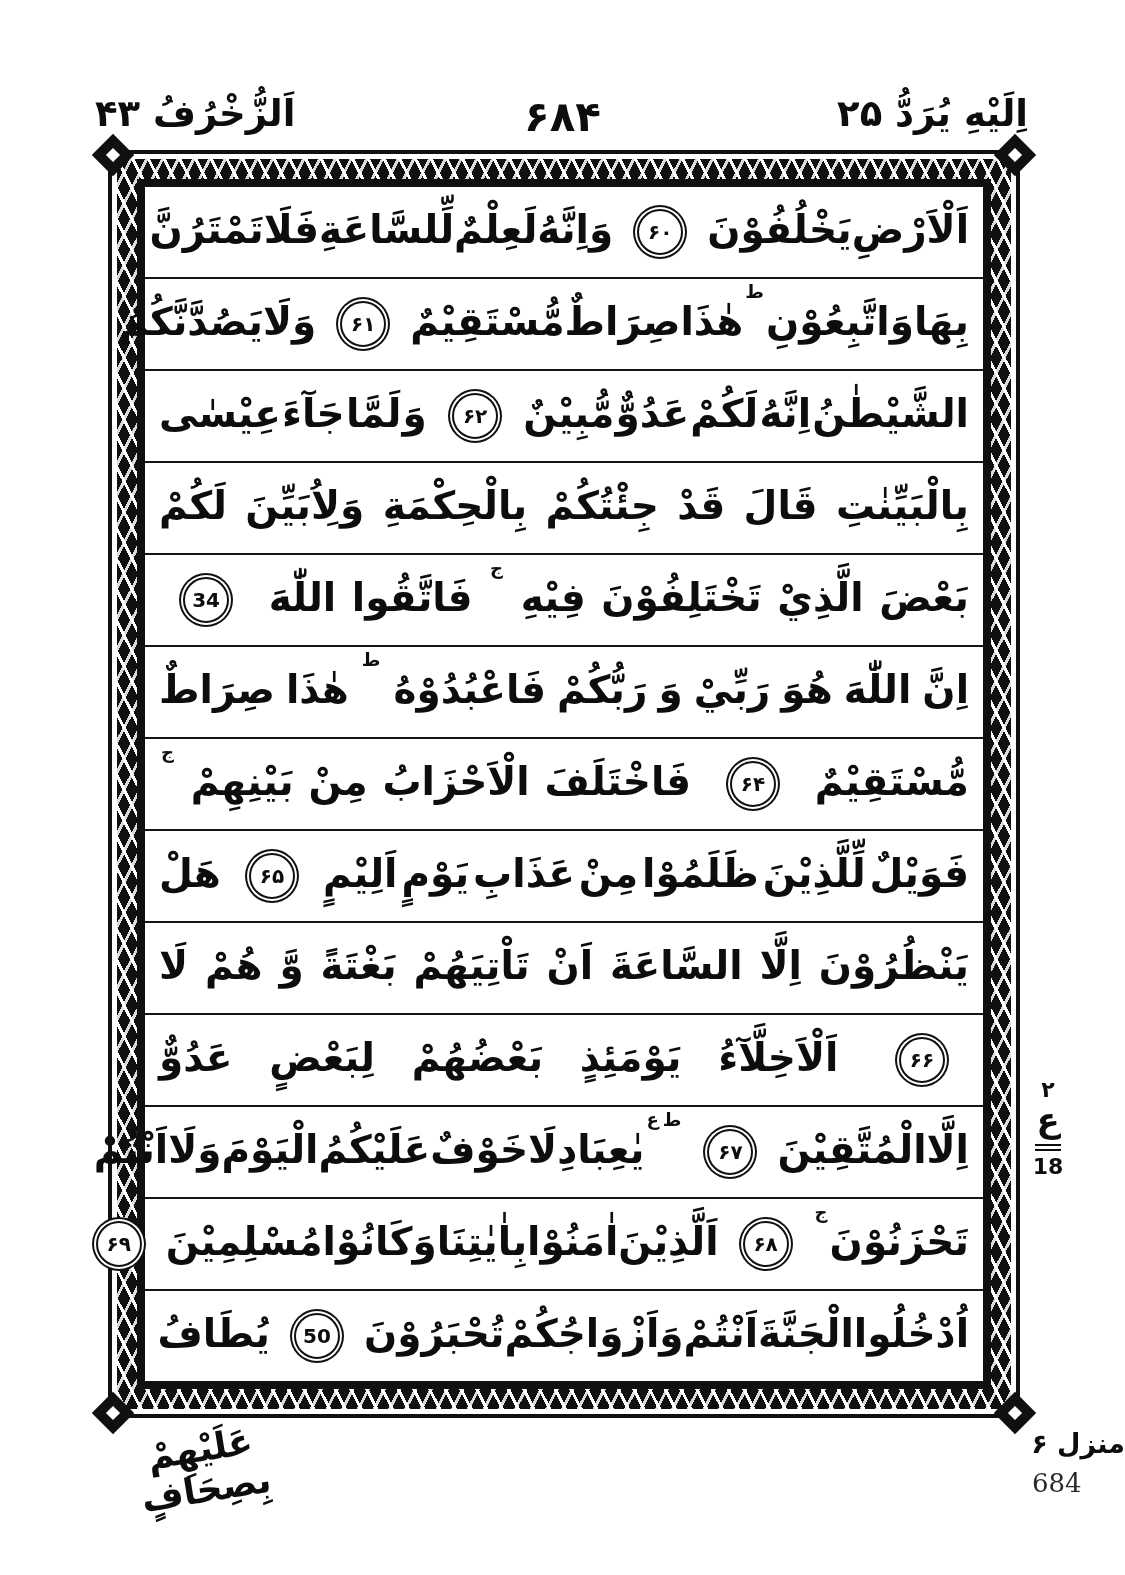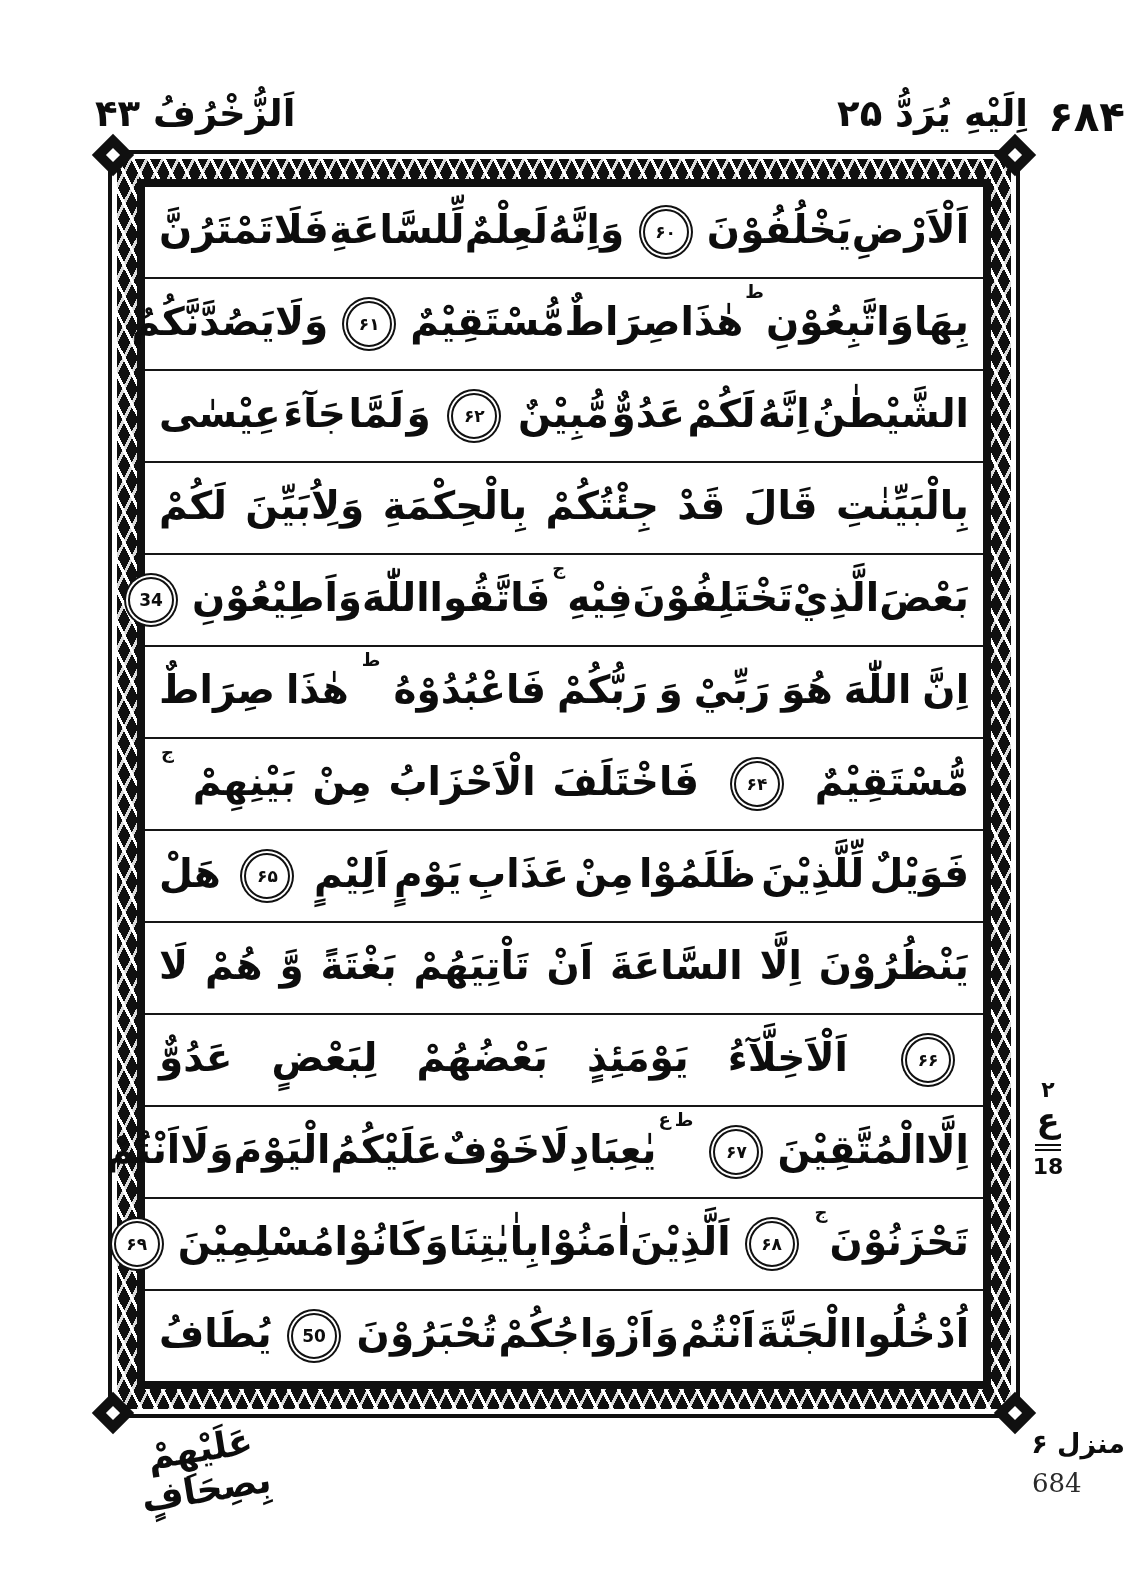--- a/index.html
+++ b/index.html
@@ -9,21 +9,21 @@
     background:#ffffff;
     font-family:"DejaVu Sans", sans-serif;
     color:#0d0d0d;
     overflow:hidden;
     margin:0 auto;
     text-decoration:underline;
   }
   
   .hdr{position:absolute;top:92px;font-weight:700;direction:rtl;white-space:nowrap;}
   .hdr-surah{left:95px;font-size:37px;}
-  .hdr-page{left:0;right:0;font-size:42px;}
+  .hdr-page{left:0;right:0;text-align:center;font-size:42px;}
   .hdr-juz{right:97px;font-size:37px;}
   
   .page-frame{
     position:absolute;left:108px;top:150px;width:912px;height:1268px;
     box-sizing:border-box;border:4px solid #101010;padding:5px;background:#fff;
   }
   .frame-band{
     width:100%;height:100%;box-sizing:border-box;padding:20px;
     background-color:#101010;
     background-image:
@@ -51,22 +51,22 @@
     font-size:39px;font-weight:700;line-height:1;
   }
   .mus-row:last-child{border-bottom:none;}
   .ayah-text{white-space:nowrap;padding-bottom:6px;}
   .ayah-marker{
     flex:0 0 auto;
     width:42px;height:42px;border-radius:50%;
     border:2px solid #101010;
     box-shadow:0 0 0 2px #ffffff, 0 0 0 4px #101010;
     display:flex;align-items:center;justify-content:center;
-    font-size:17px;font-weight:700;line-height:1;
-    margin:0 18px;background:#fff;
+    font-size:20px;font-weight:700;line-height:1;
+    margin:0 24px;background:#fff;
   }
   .waqf-mark{
     flex:0 0 auto;font-size:18px;font-weight:700;
     align-self:flex-start;margin:4px 2px 0 2px;
   }
   
   .ruku-note{
     position:absolute;left:1022px;top:1078px;width:52px;
     display:flex;flex-direction:column;align-items:center;
     font-weight:700;direction:rtl;
@@ -143,21 +143,20 @@
             <span class="ayah-text">لَكُمْ</span>
           </div>
           <div class="mus-row">
             <span class="ayah-text">بَعْضَ</span>
             <span class="ayah-text">الَّذِيْ</span>
             <span class="ayah-text">تَخْتَلِفُوْنَ</span>
             <span class="ayah-text">فِيْهِ</span>
             <span class="waqf-mark">ج</span>
             <span class="ayah-text">فَاتَّقُوا</span>
             <span class="ayah-text">اللّٰهَ</span>
-            <span class="ayah-text">وَاَطِيْعُوْنِ</span>
             <span class="ayah-marker">34</span>
           </div>
           <div class="mus-row">
             <span class="ayah-text">اِنَّ</span>
             <span class="ayah-text">اللّٰهَ</span>
             <span class="ayah-text">هُوَ</span>
             <span class="ayah-text">رَبِّيْ</span>
             <span class="ayah-text">وَ</span>
             <span class="ayah-text">رَبُّكُمْ</span>
             <span class="ayah-text">فَاعْبُدُوْهُ</span>

